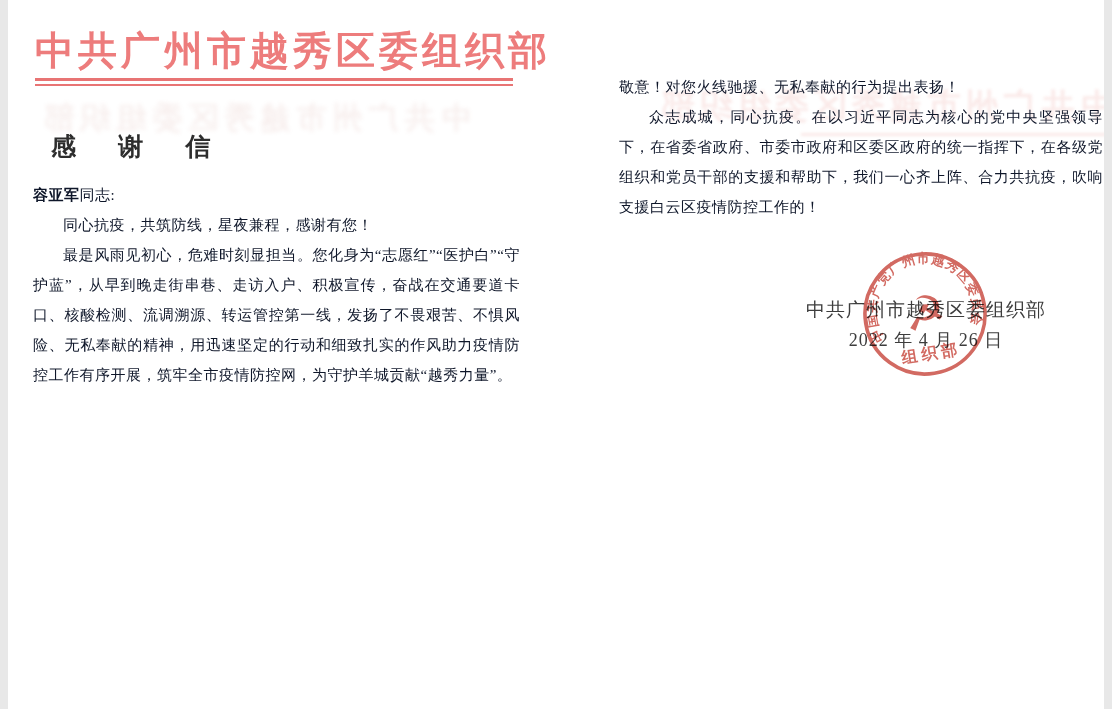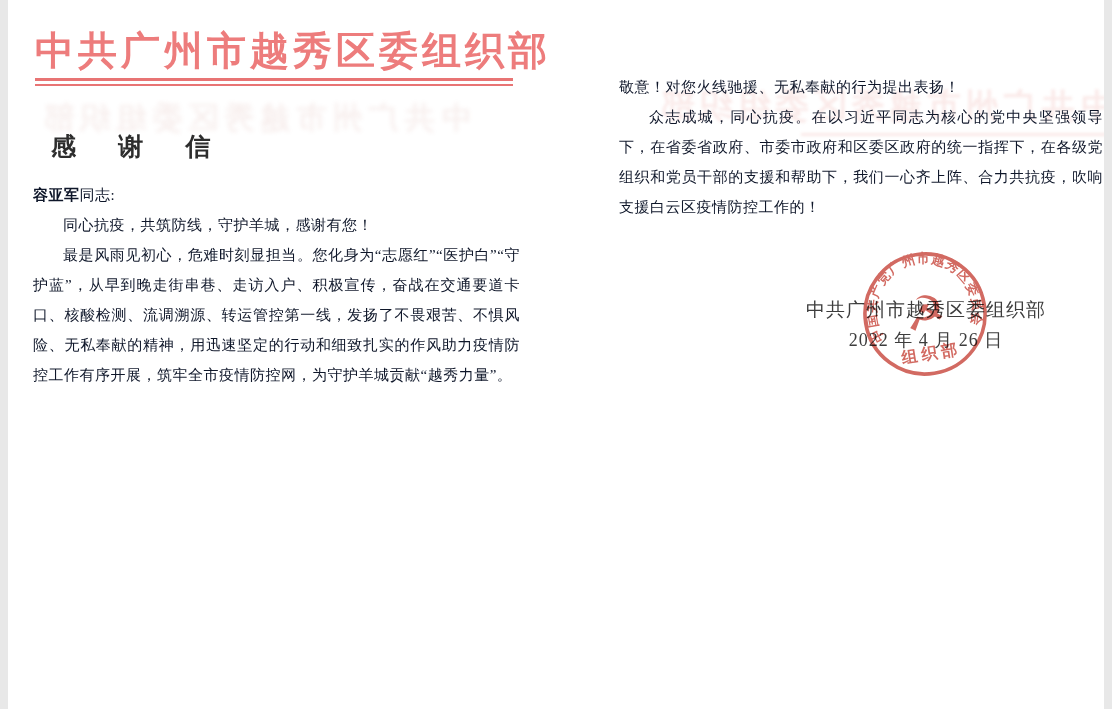--- a/index.html
+++ b/index.html
@@ -75,21 +75,21 @@
 
   <div class="letterhead">中共广州市越秀区委组织部</div>
   <div class="letterhead-rule"></div>
 
   <div class="letter-title">感 谢 信</div>
 
   <div class="body-col body-left">
     <p class="salutation"><span class="recipient-name">容亚军</span><span>同志:</span></p>
     <div>
 
-    <p class="indent">同心抗疫，共筑防线，守护羊城，感谢有您！</p>
+    <p class="indent">同心抗疫，共筑防线，星夜兼程，感谢有您！</p>
         <p class="indent">最是风雨见初心，危难时刻显担当。您化身为“志愿红”“医护白”“守护蓝”，从早到晚走街串巷、走访入户、积极宣传，奋战在交通要道卡口、核酸检测、流调溯源、转运管控第一线，发扬了不畏艰苦、不惧风险、无私奉献的精神，用迅速坚定的行动和细致扎实的作风助力疫情防控工作有序开展，筑牢全市疫情防控网，为守护羊城贡献“越秀力量”。</p>
       </div>
   </div>
 
   <div class="body-col body-right">
     <p>敬意！对您火线驰援、无私奉献的行为提出表扬！</p>
     <p class="indent">众志成城，同心抗疫。在以习近平同志为核心的党中央坚强领导下，在省委省政府、市委市政府和区委区政府的统一指挥下，在各级党组织和党员干部的支援和帮助下，我们一心齐上阵、合力共抗疫，吹响支援白云区疫情防控工作的！</p>
   </div>
 
   <div class="signature-org">中共广州市越秀区委组织部</div>

